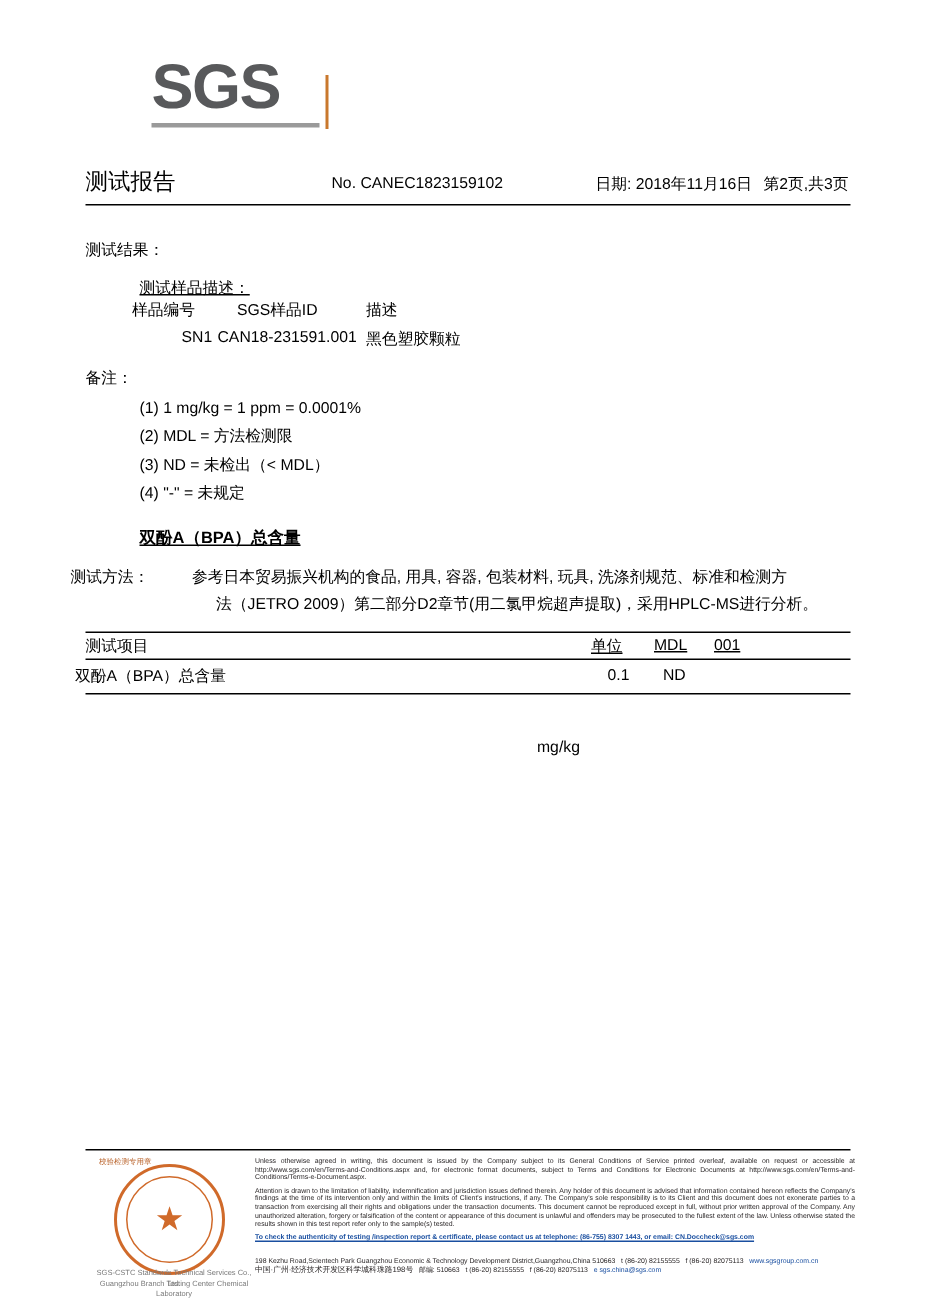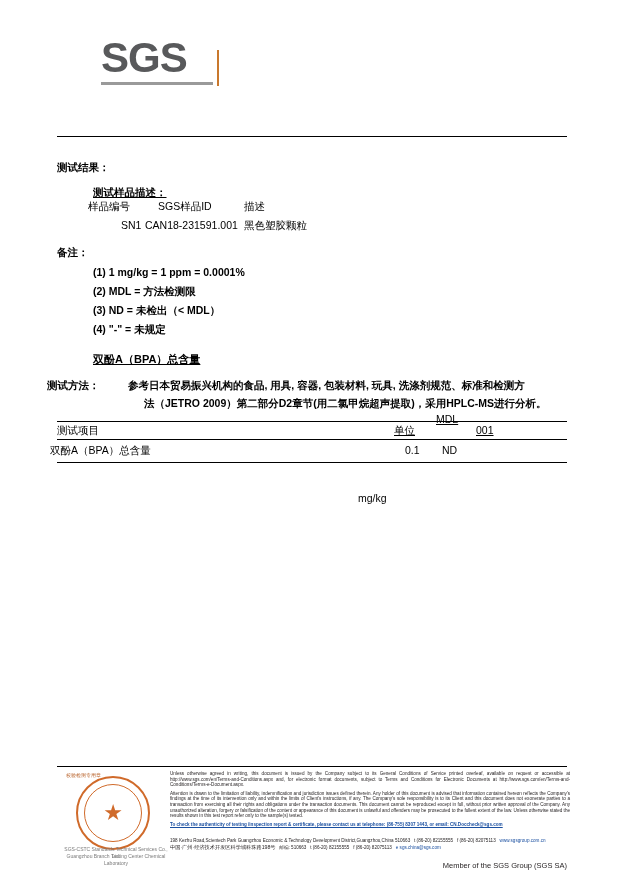--- a/index.html
+++ b/index.html
@@ -96,21 +96,20 @@
     width: 510px;
     height: 1px;
     background: #000;
   }
   
   .t {
     position: absolute;
     font-size: 10.5px;
     white-space: nowrap;
     line-height: 14px;
-    font-weight: bold;
   }
   .u { text-decoration: underline; margin-left: 36px; }
   .b { font-weight: bold; }
   
   .tbl-hdr-num   { position: absolute; left: 88px;  top: 200px; font-size: 10.5px; }
   .tbl-hdr-id    { position: absolute; left: 158px; top: 200px; font-size: 10.5px; }
   .tbl-hdr-desc  { position: absolute; left: 244px; top: 200px; font-size: 10.5px; }
   .tbl-r1-num    { position: absolute; left: 93px;  top: 219px; font-size: 10.5px; margin-left: 28px; }
   .tbl-r1-id     { position: absolute; left: 145px; top: 219px; font-size: 10.5px; }
   .tbl-r1-desc   { position: absolute; left: 244px; top: 219px; font-size: 10.5px; }
@@ -128,21 +127,21 @@
     background: #000;
   }
   .rt-rule-c {
     position: absolute;
     left: 57px; top: 462px;
     width: 510px; height: 1px;
     background: #000;
   }
   .rt-h-item  { position: absolute; left: 57px;  top: 424px; font-size: 10.5px; }
   .rt-h-unit  { position: absolute; left: 358px; top: 424px; font-size: 10.5px; }
-  .rt-h-mdl   { position: absolute; left: 400px; top: 413px; font-size: 10.5px; text-align: right; }
+  .rt-h-mdl   { position: absolute; left: 400px; top: 424px; font-size: 10.5px; text-align: right; }
   .rt-h-001   { position: absolute; left: 440px; top: 424px; font-size: 10.5px; }
   .rt-c-item  { position: absolute; left: 50px;  top: 444px; font-size: 10.5px; }
   .rt-c-unit  { position: absolute; left: 358px; top: 444px; font-size: 10.5px; margin-top: 48px; }
   .rt-c-mdl   { position: absolute; left: 405px; top: 444px; font-size: 10.5px; }
   .rt-c-001   { position: absolute; left: 442px; top: 444px; font-size: 10.5px; }
   
   .footer-rule {
     position: absolute;
     left: 57px;
     top: 766px;
@@ -246,20 +245,26 @@
 <body>
 
 <div class="page">
 
   <div class="logo-wrap">
     <div class="logo-text">SGS</div>
     <div class="logo-rule-left"></div>
     <div class="logo-rule-vert"></div>
   </div>
 
+  <div class="hdr">
+    <div class="hdr-title">测试报告</div>
+    <div class="hdr-no">No. CANEC1823159102</div>
+    <div class="hdr-date">日期: 2018年11月16日</div>
+    <div class="hdr-page">第2页,共3页</div>
+  </div>
   <div class="rule-top"></div>
 
   <div class="t" style="left:57px; top:160px;">测试结果：</div>
 
   <div class="t u" style="left:57px; top:185px;">测试样品描述：</div>
 
   <div class="tbl-hdr-num">样品编号</div>
   <div class="tbl-hdr-id">SGS样品ID</div>
   <div class="tbl-hdr-desc">描述</div>
 
@@ -318,15 +323,14 @@
     </div>
     <div>
       <span class="cn">中国·广州·经济技术开发区科学城科珠路198号</span>
       &nbsp;&nbsp;<span>邮编: 510663</span>
       &nbsp;&nbsp;<span>t (86-20) 82155555</span>
       &nbsp;&nbsp;<span>f (86-20) 82075113</span>
       &nbsp;&nbsp;<span class="mail">e sgs.china@sgs.com</span>
     </div>
   </div>
 
-  <div class="member">Member of the SGS Group (SGS SA)</div>
 
 </div>
 
 </body></html>

